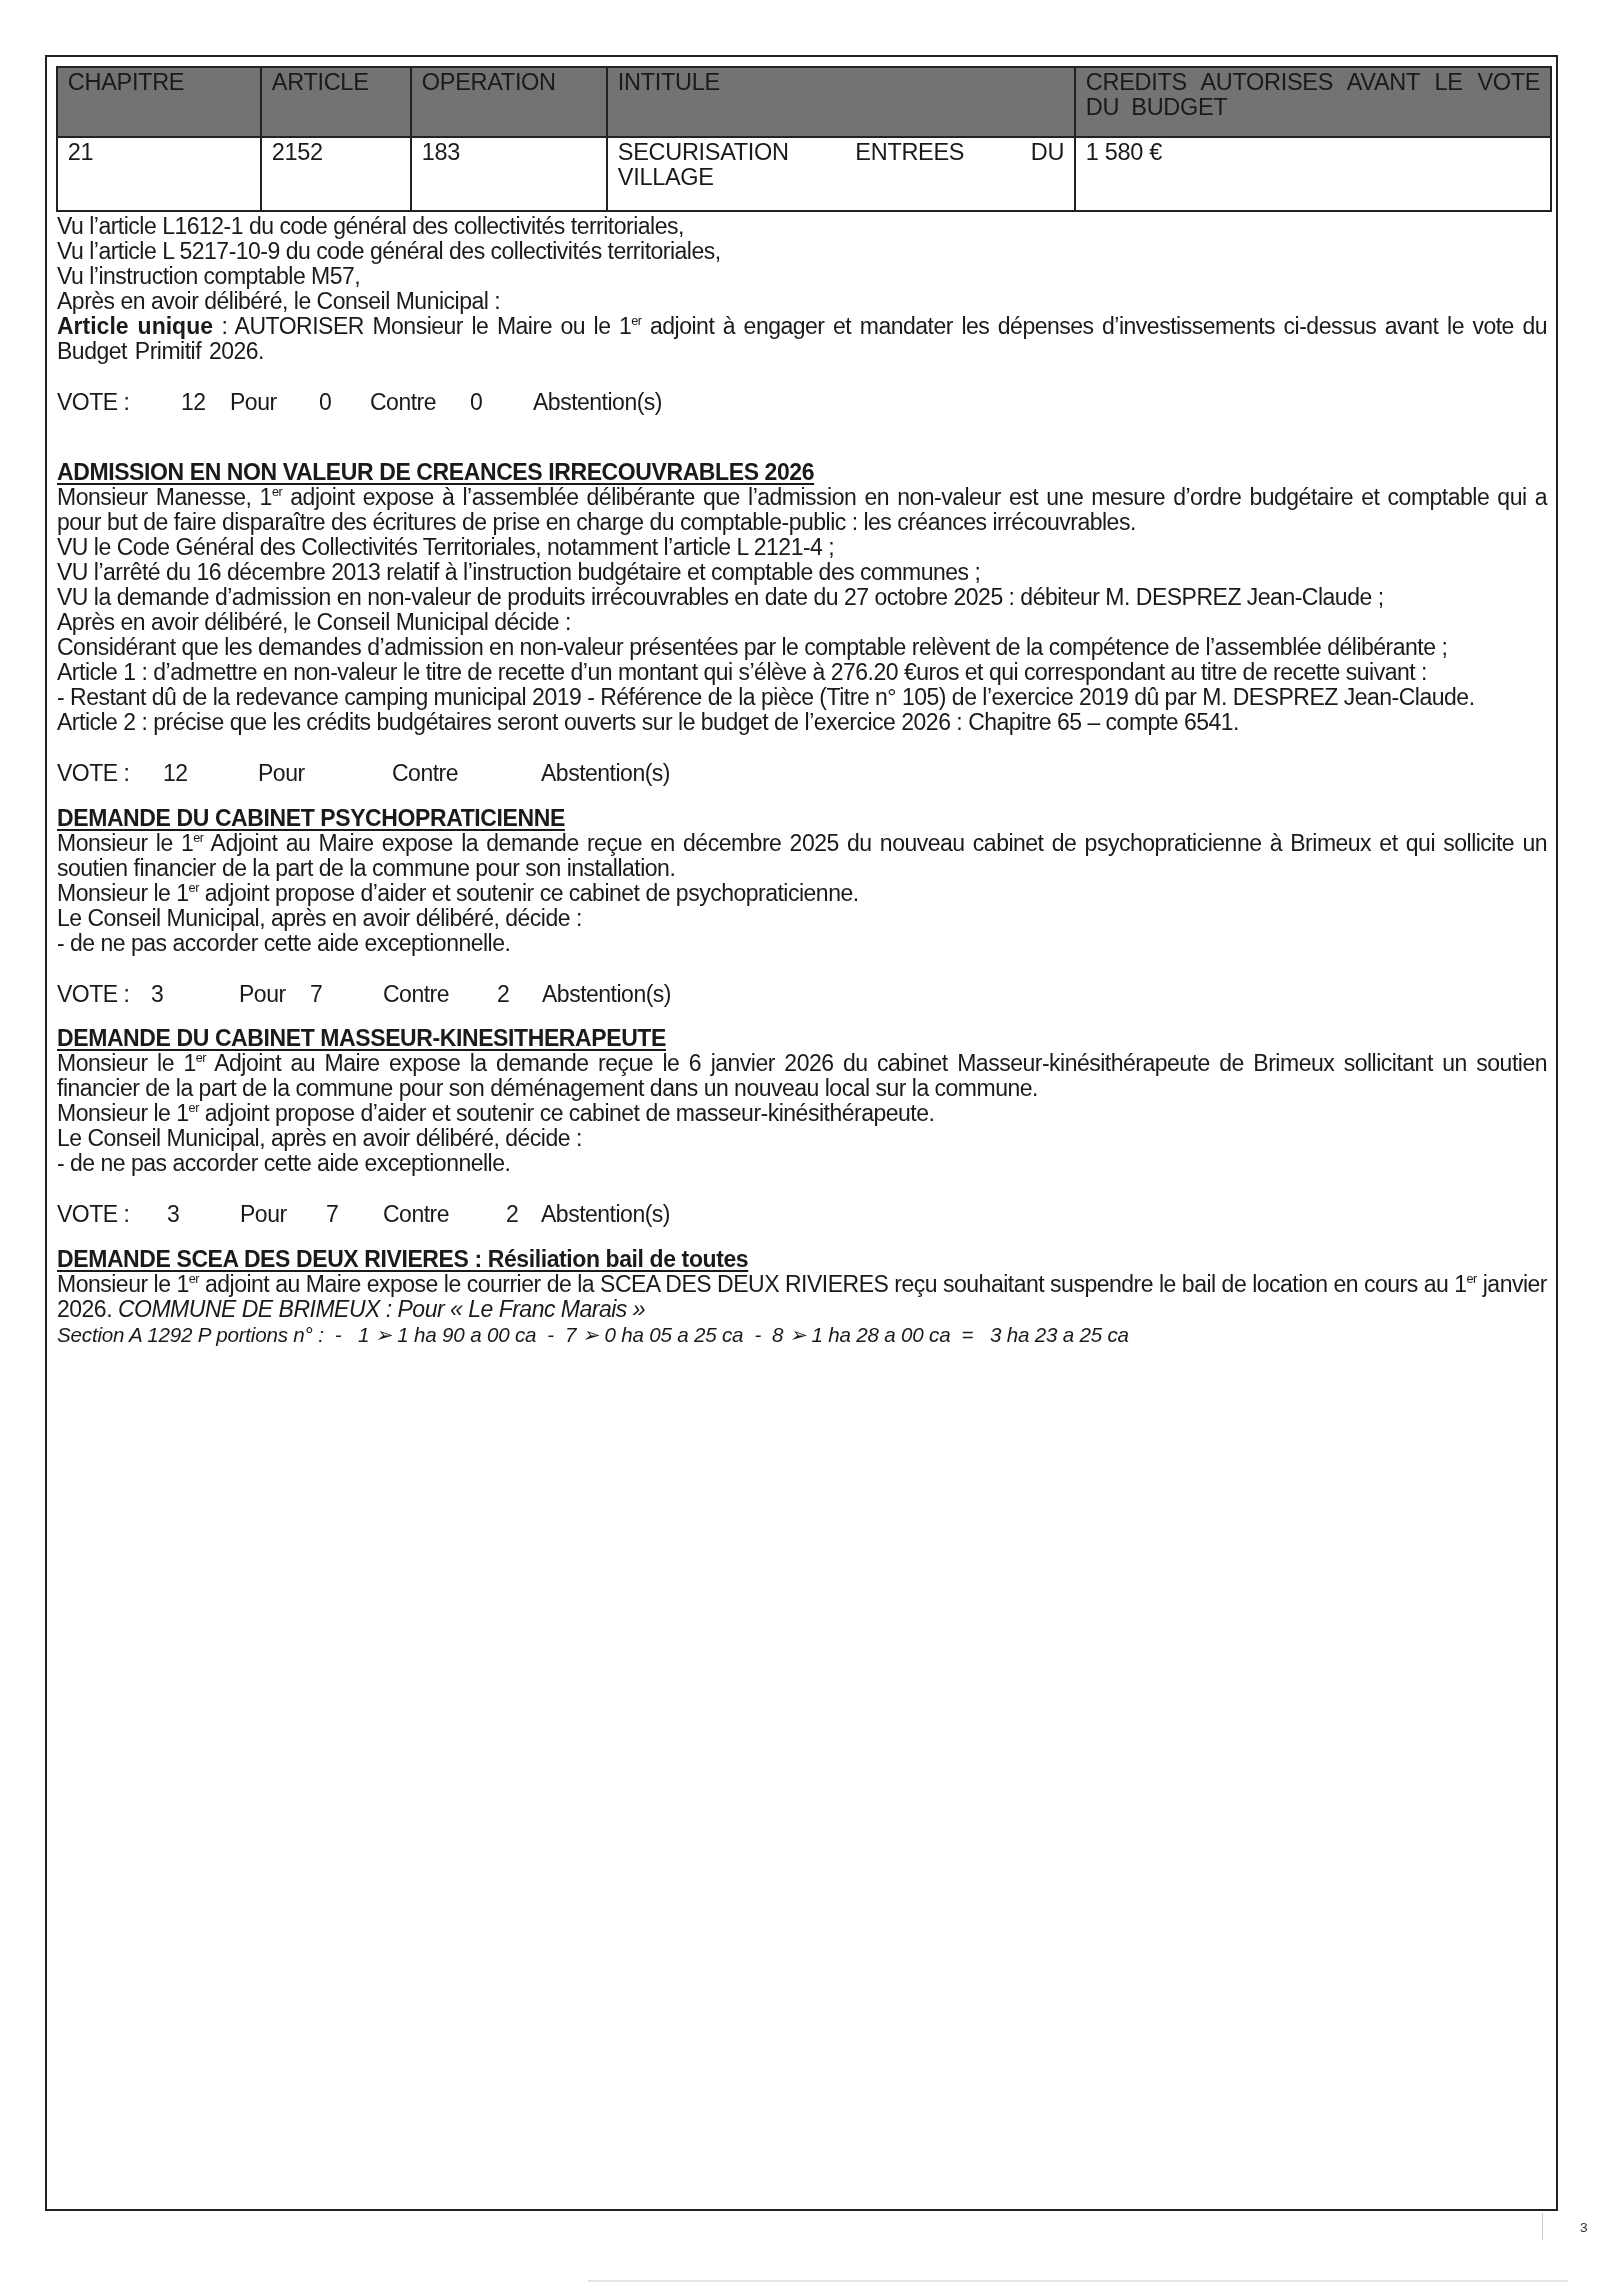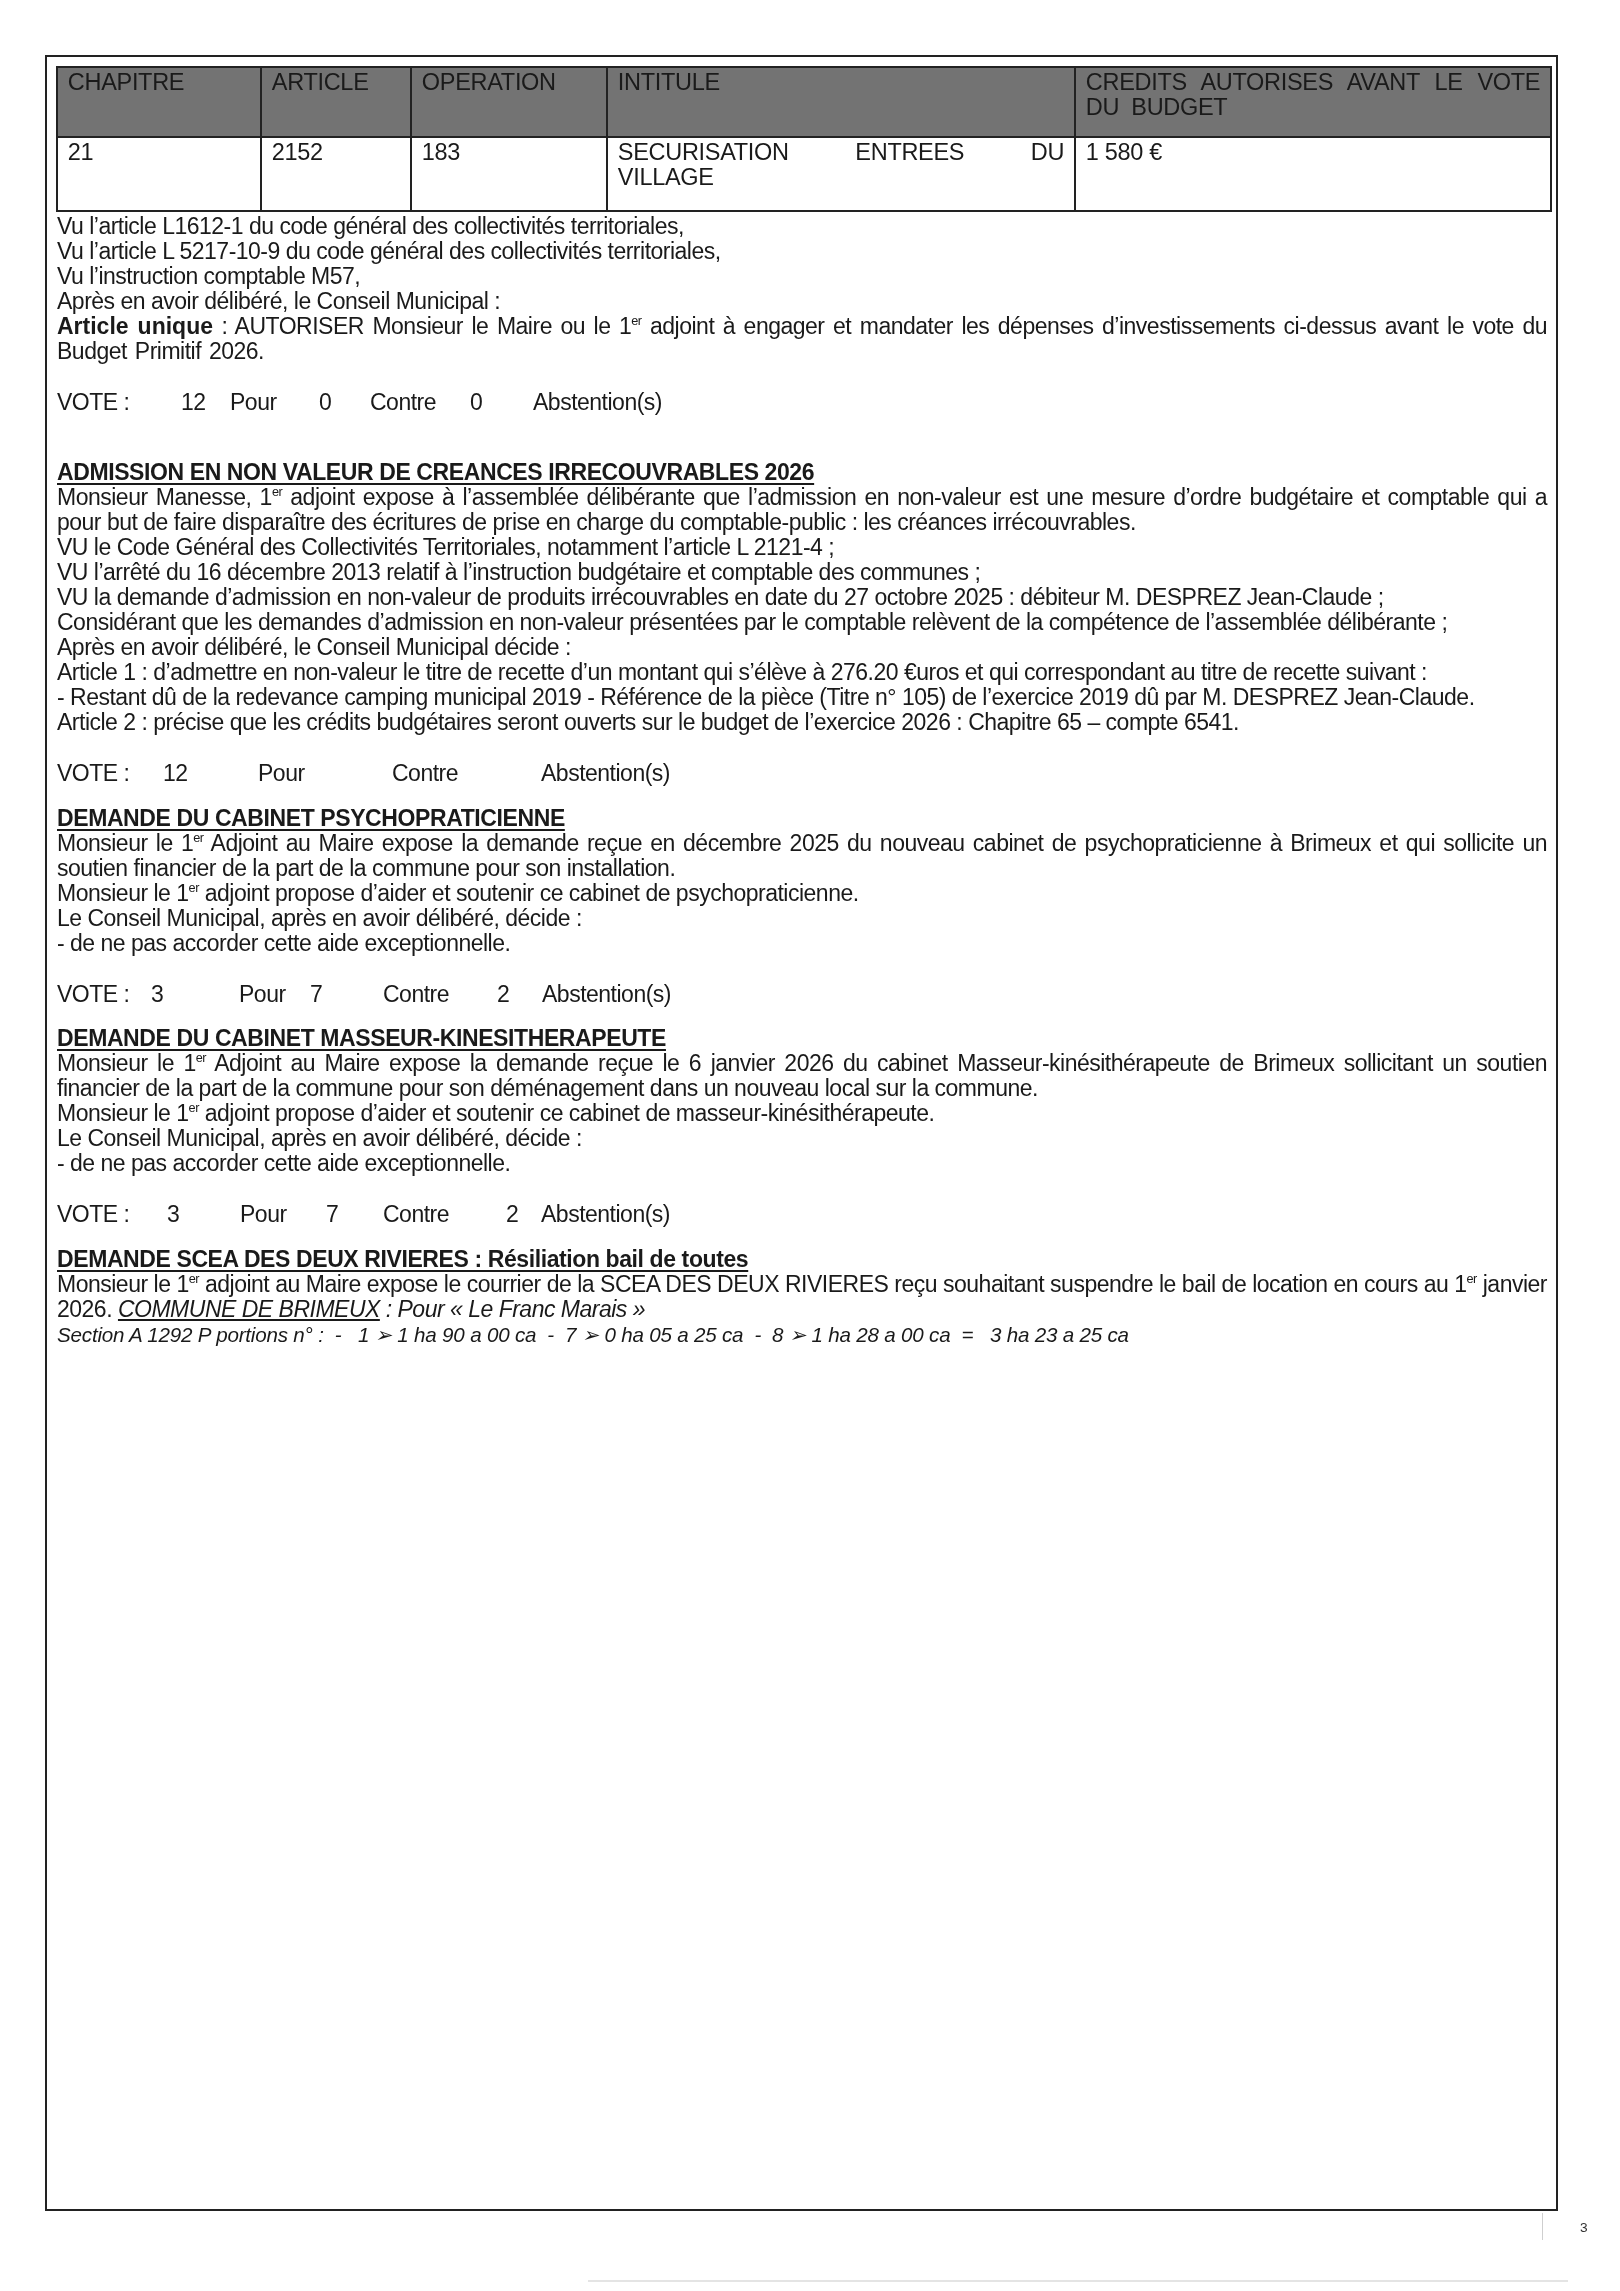--- a/index.html
+++ b/index.html
@@ -17,21 +17,21 @@
   .col1 { width: 204px; } .col2 { width: 150px; } .col3 { width: 196px; } .col4 { width: 468px; } .col5 { width: 476px; }
 
   .body-text { font-size: 23px; line-height: 25px; letter-spacing: -0.5px; width: 1490px; padding-left: 1px; }
   .line { white-space: nowrap; }
   .just { text-align: justify; text-align-last: justify; }
   .jlast { text-align: justify; text-align-last: left; }
   .bold { font-weight: bold; letter-spacing: 0; }
   sup { font-size: 12.7px; line-height: 0; vertical-align: 8.8px; }
   .heading { font-weight: bold; text-decoration: underline; text-decoration-thickness: 2px; text-underline-offset: 2.9px; letter-spacing: -0.4px; }
   .ital { font-style: italic; }
-  .ul { text-decoration: underline; }
+  .ul { }
   .gap { height: 25px; }
   .vote { display: flex; white-space: nowrap; }
   .vote span { display: inline-block; }
   .page-num { position: absolute; left: 1580px; top: 2220px; font-size: 13.7px; color: #333; }
   .bottom-rule { position: absolute; left: 588px; top: 2280px; width: 980px; height: 2px; background: #e4e4e4; }
   .right-tick { position: absolute; left: 1542px; top: 2213px; width: 1px; height: 27.4px; background: #cfcfcf; }
 </style>
 </head>
 <body>
 
@@ -86,22 +86,22 @@
       <span>Abstention(s)</span>
     </div>
   </div>
 
   <div class="body-text" style="margin-top:45px;">
     <div class="heading">ADMISSION EN NON VALEUR DE CREANCES IRRECOUVRABLES 2026</div>
     <div class="jlast"><span>Monsieur Manesse, 1</span><sup>er</sup><span> adjoint expose à l’assemblée délibérante que l’admission en non-valeur est une mesure d’ordre budgétaire et comptable qui a pour but de faire disparaître des écritures de prise en charge du comptable-public : les créances irrécouvrables.</span></div>
     <div class="jlast">VU le Code Général des Collectivités Territoriales, notamment l’article L 2121-4 ;</div>
     <div class="jlast">VU l’arrêté du 16 décembre 2013 relatif à l’instruction budgétaire et comptable des communes ;</div>
     <div class="jlast">VU la demande d’admission en non-valeur de produits irrécouvrables en date du 27 octobre 2025 : débiteur M. DESPREZ Jean-Claude ;</div>
+    <div class="jlast">Après en avoir délibéré, le Conseil Municipal décide :</div>
     <div class="jlast">Considérant que les demandes d’admission en non-valeur présentées par le comptable relèvent de la compétence de l’assemblée délibérante ;</div>
-    <div class="jlast">Après en avoir délibéré, le Conseil Municipal décide :</div>
     <div class="jlast">Article 1 : d’admettre en non-valeur le titre de recette d’un montant qui s’élève à 276.20 €uros et qui correspondant au titre de recette suivant :</div>
     <div class="jlast">- Restant dû de la redevance camping municipal 2019 - Référence de la pièce (Titre n° 105) de l’exercice 2019 dû par M. DESPREZ Jean-Claude.</div>
     <div class="jlast">Article 2 : précise que les crédits budgétaires seront ouverts sur le budget de l’exercice 2026 : Chapitre 65 – compte 6541.</div>
     <div class="gap"></div>
     <div class="vote" style="margin-top:1px;">
       <span style="width:106px">VOTE :</span>
       <span style="width:95px">12</span>
       <span style="width:134px">Pour</span>
       <span style="width:0px"></span>
       <span style="width:149px">Contre</span>

